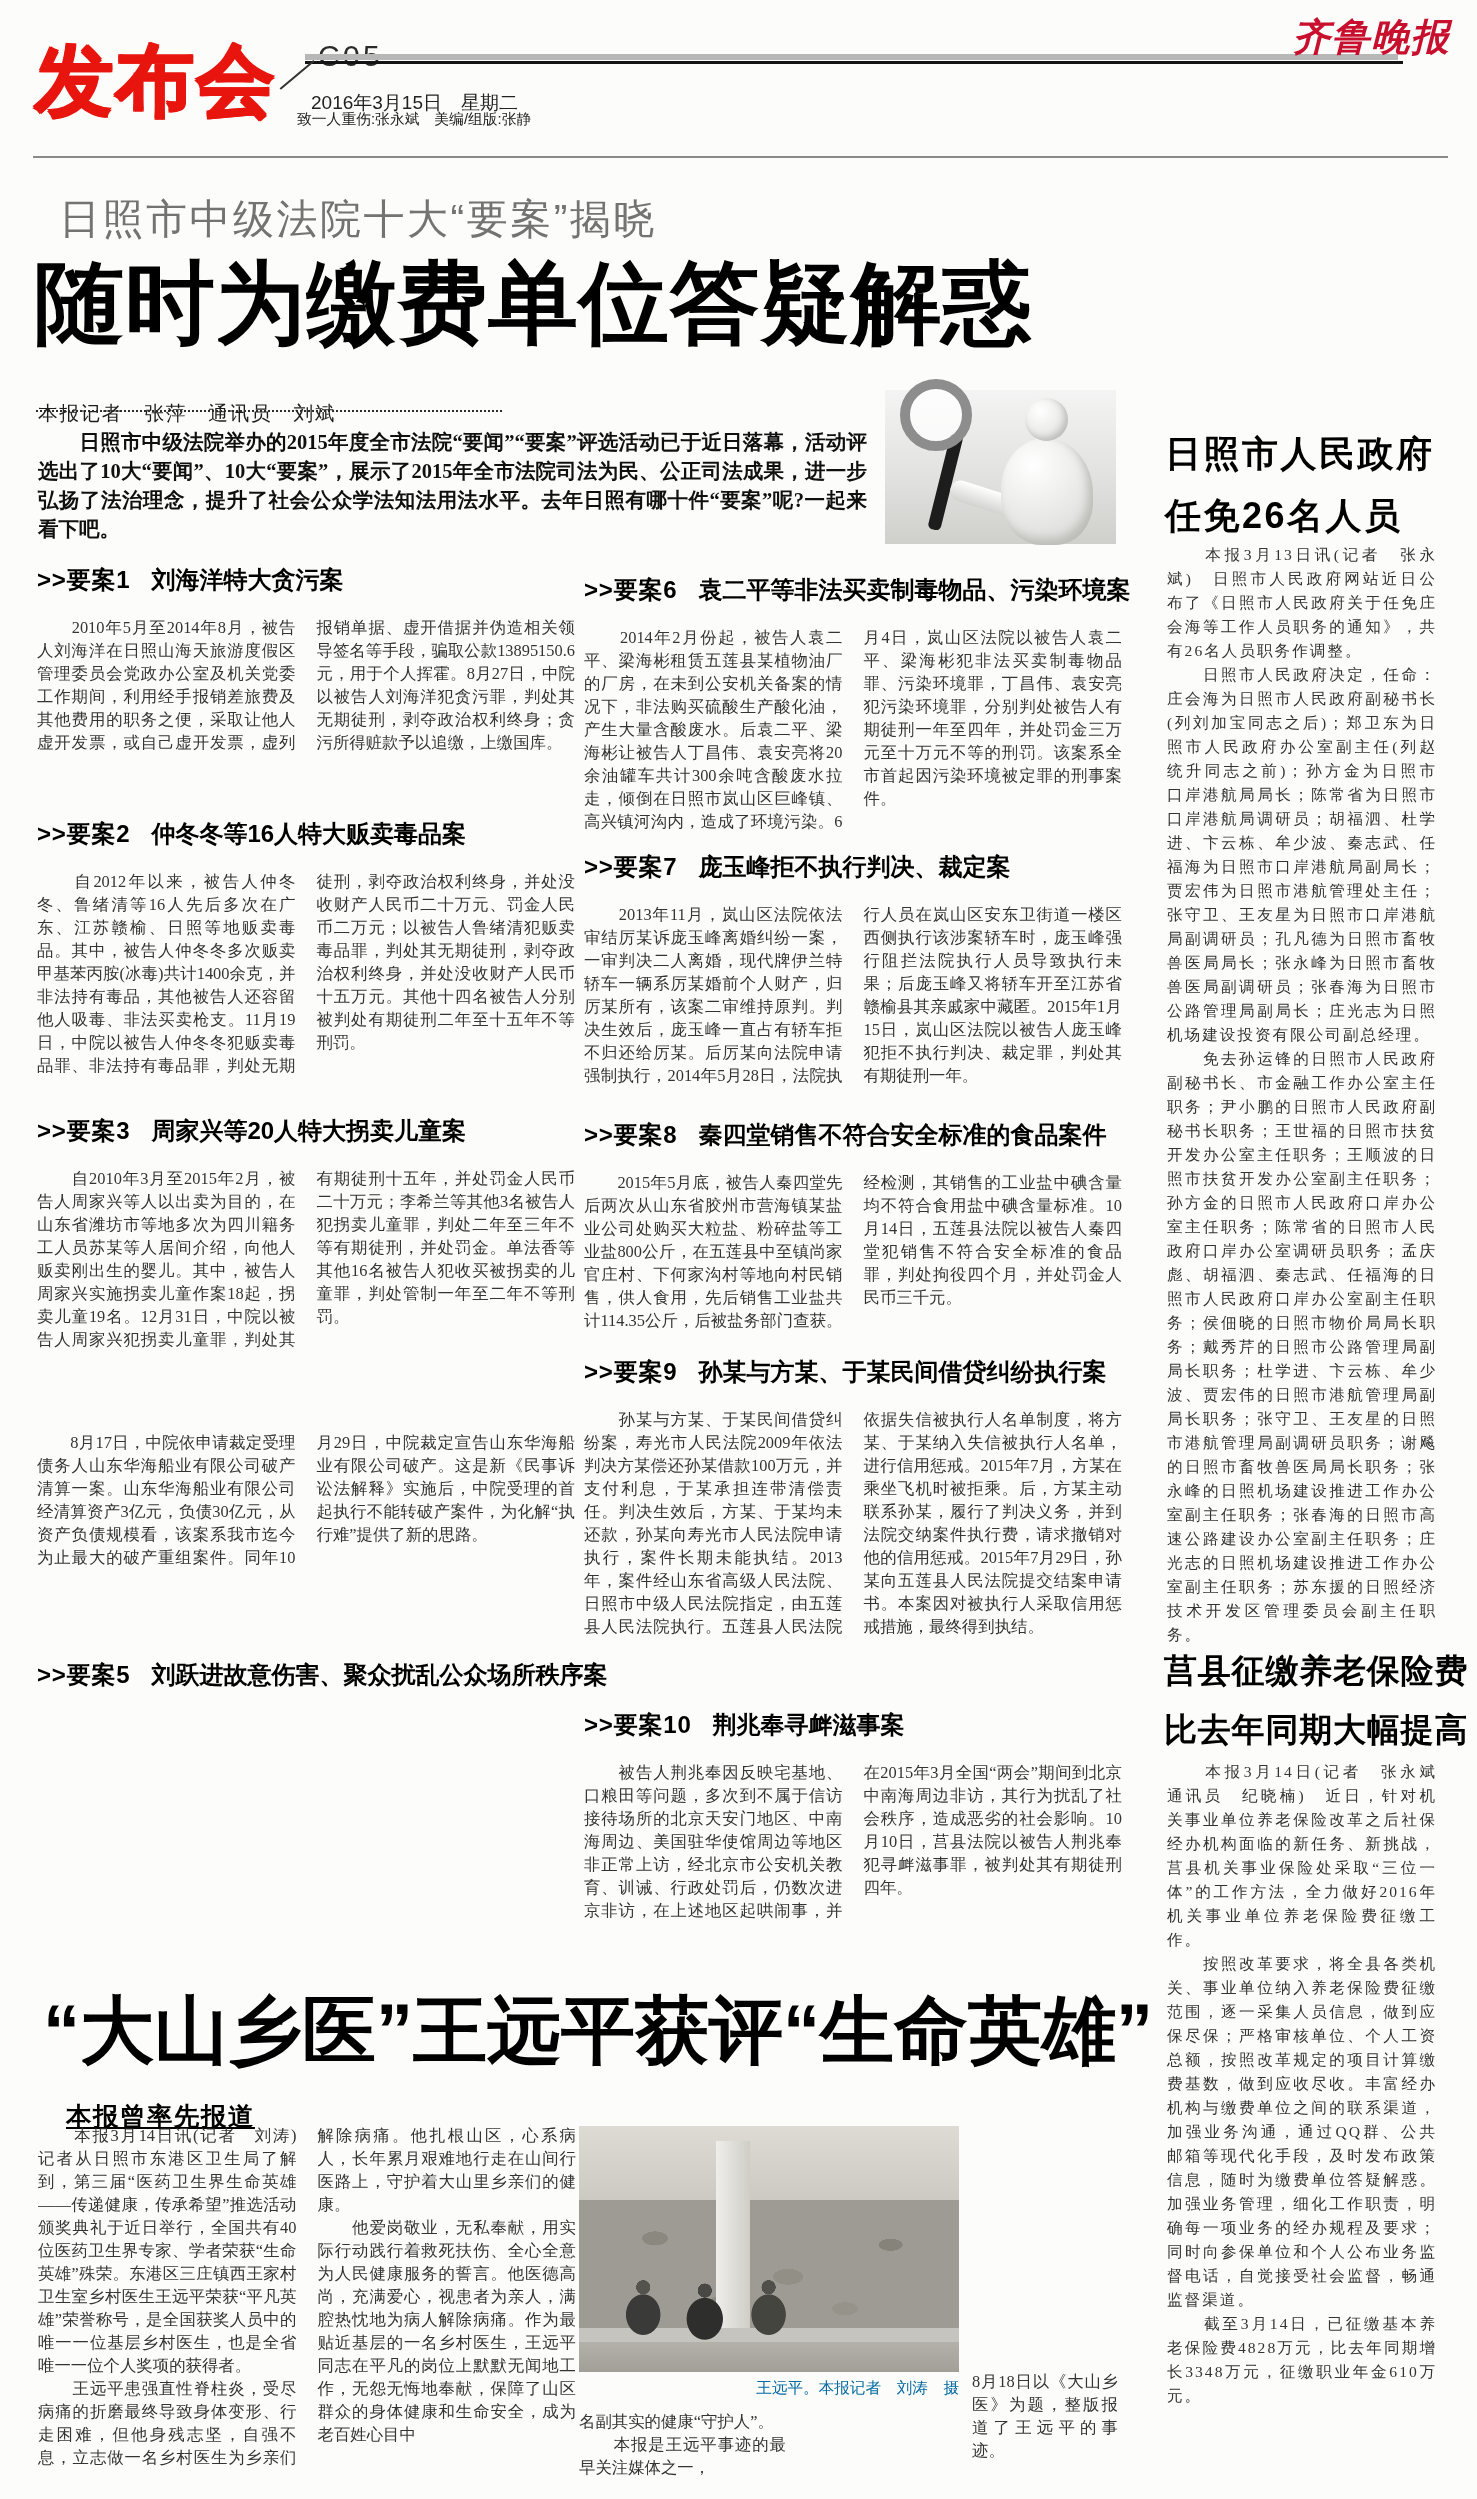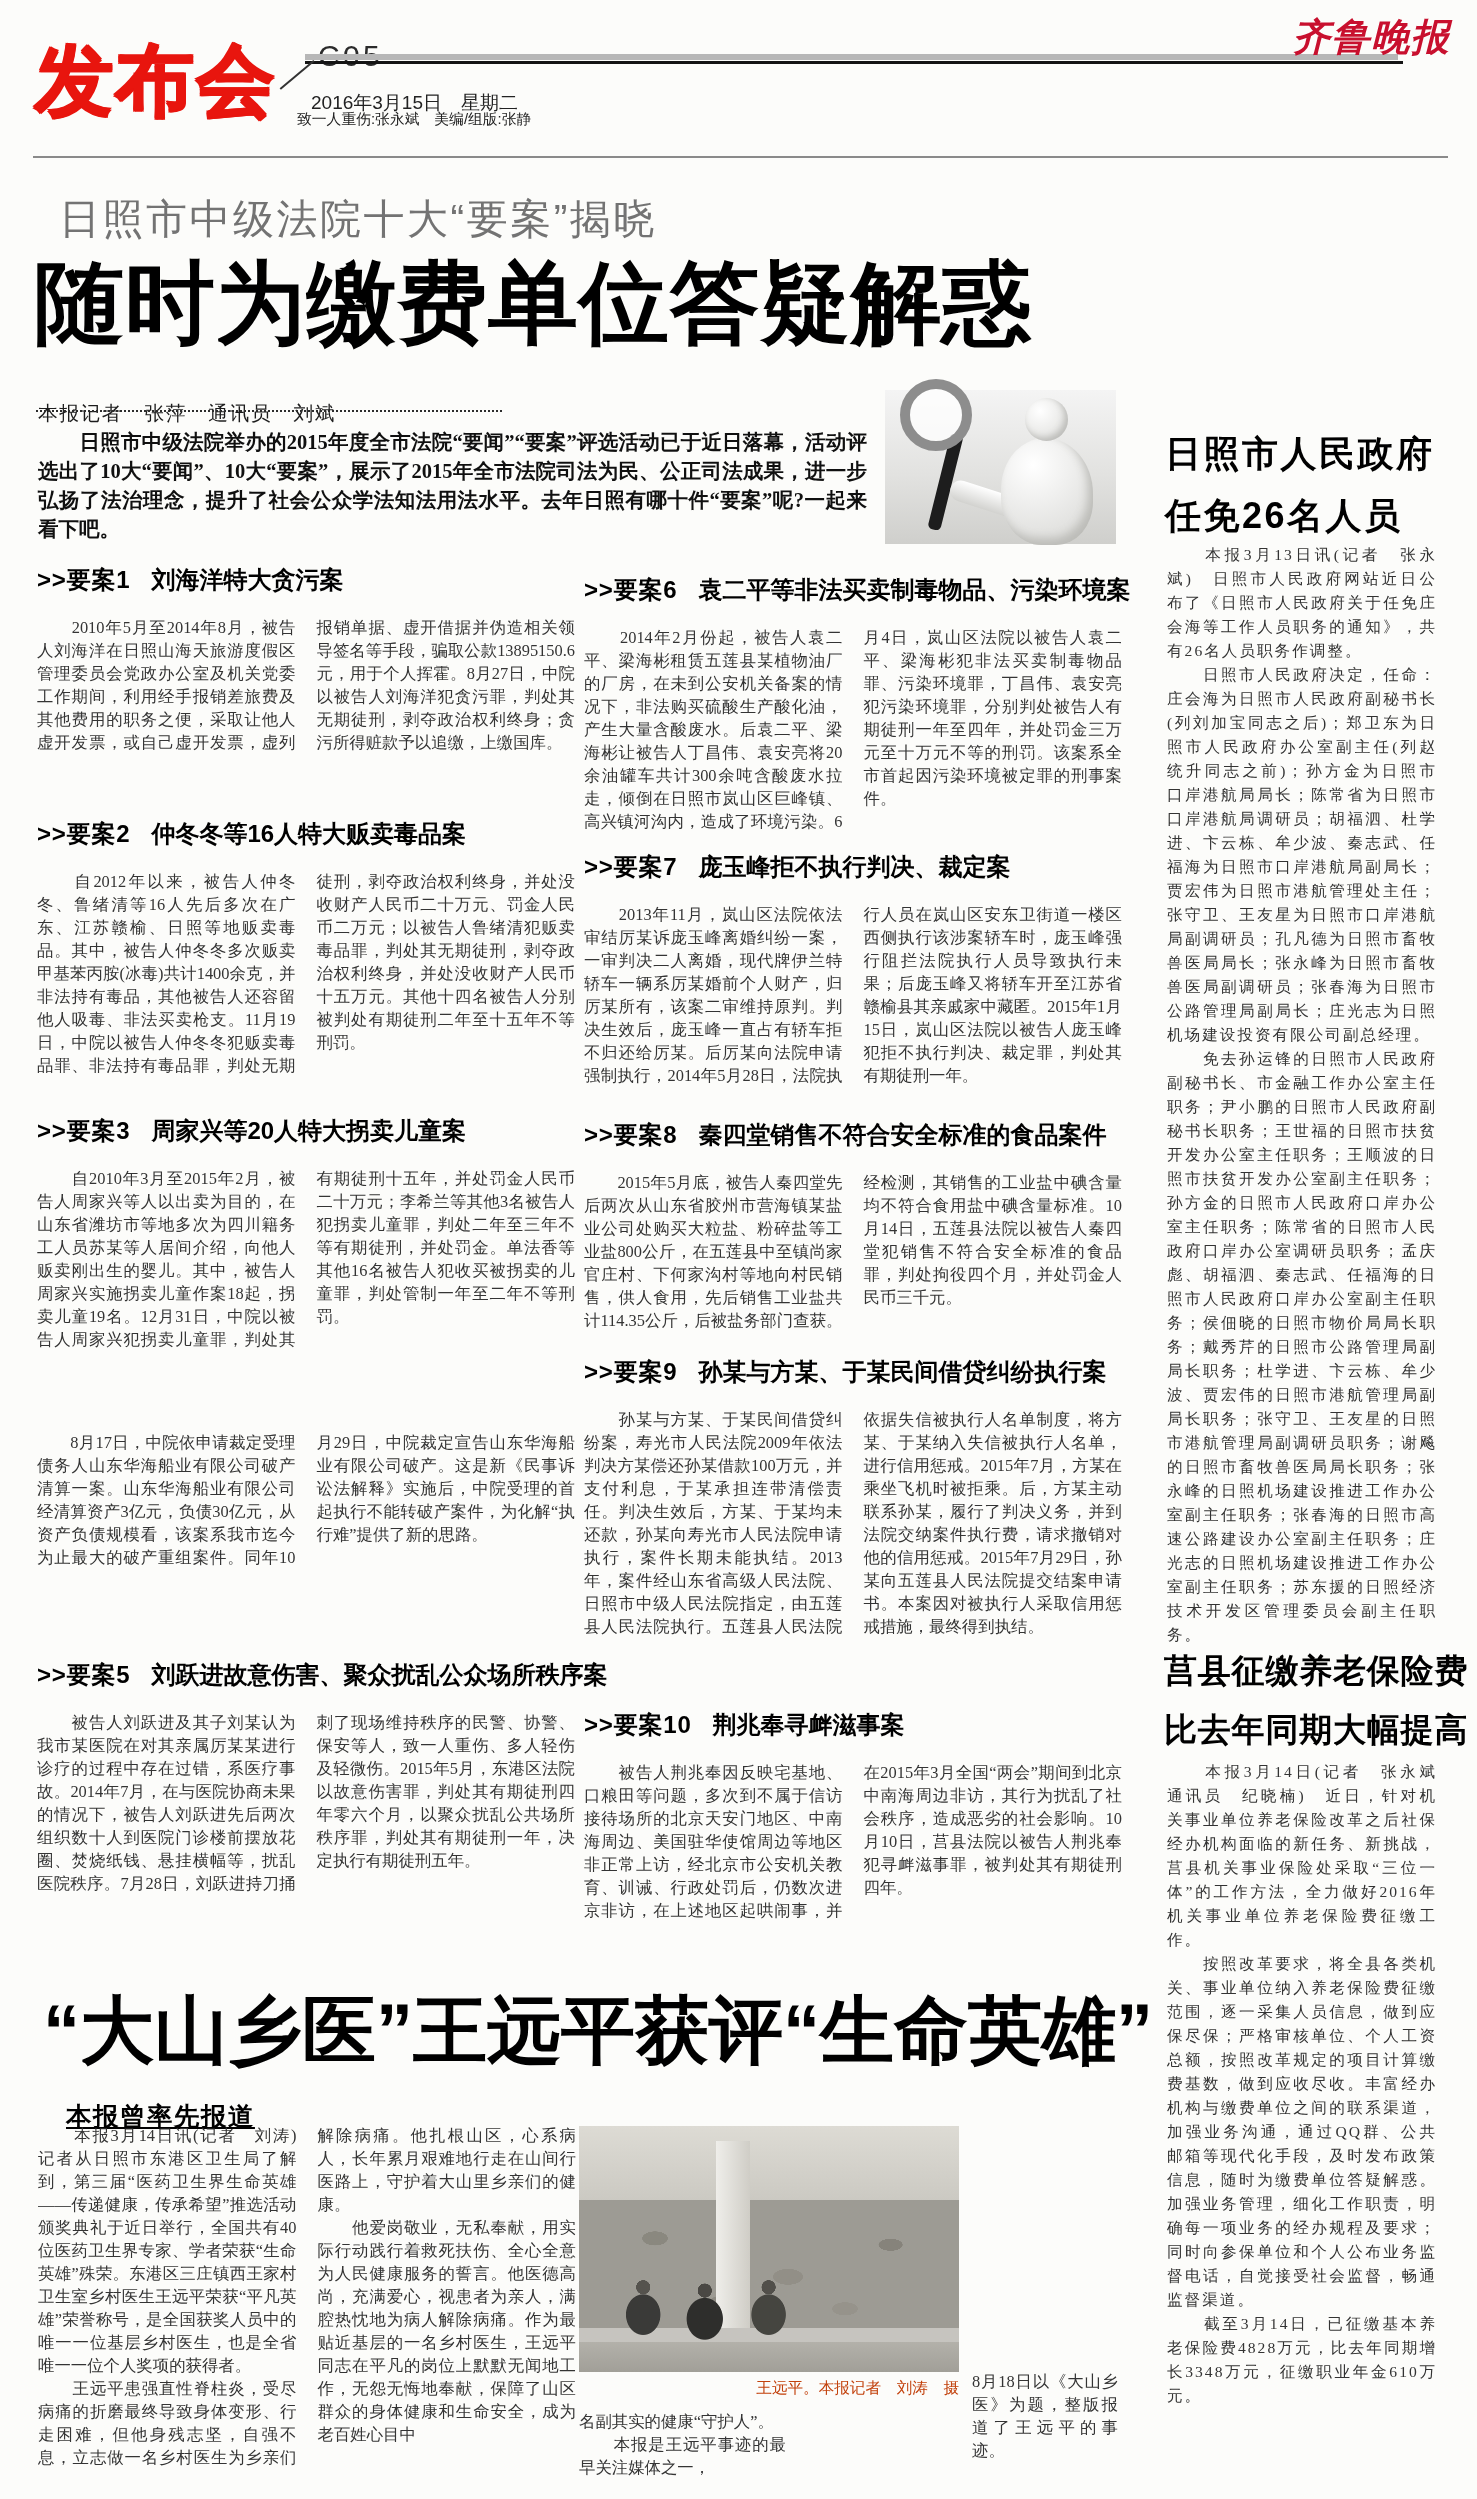--- a/index.html
+++ b/index.html
@@ -78,21 +78,21 @@
   .ph-people { position:absolute; left:8%; top:58%; width:60%; height:34%;
                background:radial-gradient(ellipse 28px 33px at 15% 55%, #3a3a38 60%, transparent 63%),
                           radial-gradient(ellipse 29.5px 34px at 42% 60%, #2e2e2c 60%, transparent 63%),
                           radial-gradient(ellipse 28px 33px at 70% 55%, #454540 60%, transparent 63%),
                           radial-gradient(circle 11.5px at 15% 22%, #55534e 60%, transparent 63%),
                           radial-gradient(circle 11.5px at 42% 26%, #4a4844 60%, transparent 63%),
                           radial-gradient(circle 11.5px at 70% 22%, #514f4a 60%, transparent 63%); }
   .ph-ground { position:absolute; left:0; bottom:0; width:100%; height:12%;
                background:linear-gradient(180deg,#b3b1aa,#a19f98); }
   .feat-caption { left:579px; top:2378px; width:380px; text-align:right; font-size:15.6px;
-                  font-family:"Liberation Sans","DejaVu Sans",sans-serif; color:#c2410c; }
+                  font-family:"Liberation Sans","DejaVu Sans",sans-serif; color:#0369a1; }
   .feat-underphoto { left:579px; top:2410px; width:207px; font-size:16.4px; line-height:23px;
                      text-align:justify; color:#343434; white-space:pre-line; }
   .feat-rightcol { left:972px; top:2370px; width:146px; font-size:16.4px; line-height:23px;
                    text-align:justify; color:#343434; }
 </style>
 </head>
 <body>
 
 <div class="page">
 
@@ -130,21 +130,20 @@
   </div>
   <div class="abs case" style="left:37px; top:1115px;">
     <div class="case-h"><span class="mk">&gt;&gt;要案3</span><span>周家兴等20人特大拐卖儿童案</span></div>
     <div class="case-b">　　自2010年3月至2015年2月，被告人周家兴等人以出卖为目的，在山东省潍坊市等地多次为四川籍务工人员苏某等人居间介绍，向他人贩卖刚出生的婴儿。其中，被告人周家兴实施拐卖儿童作案18起，拐卖儿童19名。12月31日，中院以被告人周家兴犯拐卖儿童罪，判处其有期徒刑十五年，并处罚金人民币二十万元；李希兰等其他3名被告人犯拐卖儿童罪，判处二年至三年不等有期徒刑，并处罚金。单法香等其他16名被告人犯收买被拐卖的儿童罪，判处管制一年至二年不等刑罚。</div>
   </div>
   <div class="abs case" style="left:37px; top:1411px;">
     <div class="case-b">　　8月17日，中院依申请裁定受理债务人山东华海船业有限公司破产清算一案。山东华海船业有限公司经清算资产3亿元，负债30亿元，从资产负债规模看，该案系我市迄今为止最大的破产重组案件。同年10月29日，中院裁定宣告山东华海船业有限公司破产。这是新《民事诉讼法解释》实施后，中院受理的首起执行不能转破产案件，为化解“执行难”提供了新的思路。</div>
   </div>
   <div class="abs case" style="left:37px; top:1659px;">
     <div class="case-h"><span class="mk">&gt;&gt;要案5</span><span>刘跃进故意伤害、聚众扰乱公众场所秩序案</span></div>
-    <div class="case-b">　　被告人刘跃进及其子刘某认为我市某医院在对其亲属厉某某进行诊疗的过程中存在过错，系医疗事故。2014年7月，在与医院协商未果的情况下，被告人刘跃进先后两次组织数十人到医院门诊楼前摆放花圈、焚烧纸钱、悬挂横幅等，扰乱医院秩序。7月28日，刘跃进持刀捅刺了现场维持秩序的民警、协警、保安等人，致一人重伤、多人轻伤及轻微伤。2015年5月，东港区法院以故意伤害罪，判处其有期徒刑四年零六个月，以聚众扰乱公共场所秩序罪，判处其有期徒刑一年，决定执行有期徒刑五年。</div>
   </div>
 
   <div class="abs case" style="left:584px; top:574px;">
     <div class="case-h"><span class="mk">&gt;&gt;要案6</span><span>袁二平等非法买卖制毒物品、污染环境案</span></div>
     <div class="case-b">　　2014年2月份起，被告人袁二平、梁海彬租赁五莲县某植物油厂的厂房，在未到公安机关备案的情况下，非法购买硫酸生产酸化油，产生大量含酸废水。后袁二平、梁海彬让被告人丁昌伟、袁安亮将20余油罐车共计300余吨含酸废水拉走，倾倒在日照市岚山区巨峰镇、高兴镇河沟内，造成了环境污染。6月4日，岚山区法院以被告人袁二平、梁海彬犯非法买卖制毒物品罪、污染环境罪，丁昌伟、袁安亮犯污染环境罪，分别判处被告人有期徒刑一年至四年，并处罚金三万元至十万元不等的刑罚。该案系全市首起因污染环境被定罪的刑事案件。</div>
   </div>
   <div class="abs case" style="left:584px; top:851px;">
     <div class="case-h"><span class="mk">&gt;&gt;要案7</span><span>庞玉峰拒不执行判决、裁定案</span></div>
     <div class="case-b">　　2013年11月，岚山区法院依法审结厉某诉庞玉峰离婚纠纷一案，一审判决二人离婚，现代牌伊兰特轿车一辆系厉某婚前个人财产，归厉某所有，该案二审维持原判。判决生效后，庞玉峰一直占有轿车拒不归还给厉某。后厉某向法院申请强制执行，2014年5月28日，法院执行人员在岚山区安东卫街道一楼区西侧执行该涉案轿车时，庞玉峰强行阻拦法院执行人员导致执行未果；后庞玉峰又将轿车开至江苏省赣榆县其亲戚家中藏匿。2015年1月15日，岚山区法院以被告人庞玉峰犯拒不执行判决、裁定罪，判处其有期徒刑一年。</div>
   </div>

